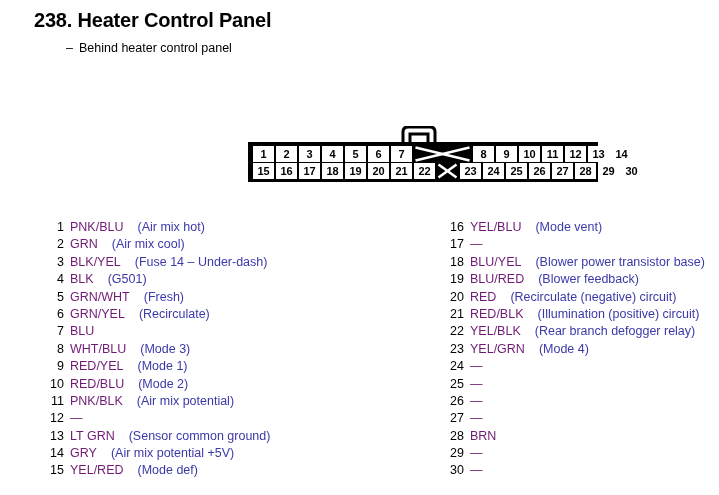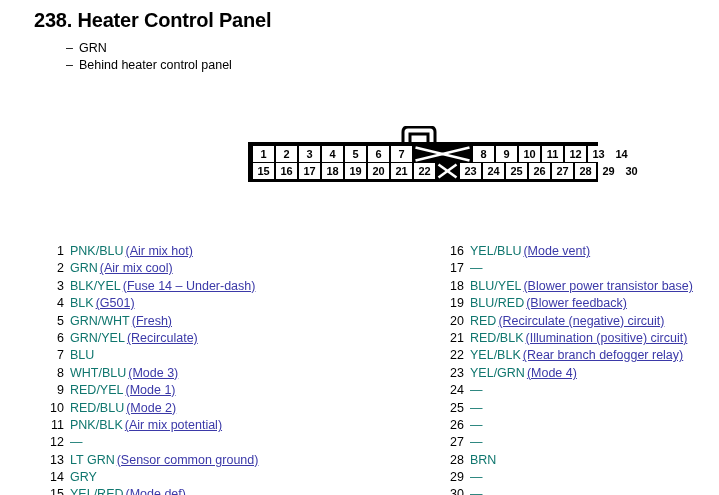--- a/index.html
+++ b/index.html
@@ -128,41 +128,38 @@
   .pin-num {
     width: 17px;
     text-align: right;
     font-size: 12.5px;
     color: #000000;
     flex: 0 0 auto;
   }
   .pin-wire {
     margin-left: 6px;
     font-size: 12.5px;
-    color: #0f766e;
-    flex: 0 0 auto;
-    margin-top: 24px;
+    color: #701a75;
+    flex: 0 0 auto;
   }
   .pin-desc {
-    margin-left: 2px;
+    margin-left: 14px;
     font-size: 12.5px;
     color: #3b39a8;
     flex: 0 0 auto;
-    text-decoration: underline;
   }
   .pin-desc:empty { display: none; }
   .pin-wire:empty { display: none; }
 </style>
 </head>
 <body>
 
 <div id="page-title">238. Heater Control Panel</div>
 
 <div id="notes-list">
-    <div class="note-line"><span class="note-dash">–</span><span>GRN</span></div>
     <div class="note-line"><span class="note-dash">–</span><span>Behind heater control panel</span></div>
   </div>
 
 <div id="connector-diagram">
 
   <div id="connector-latch">
     <svg viewBox="0 0 38 17" preserveAspectRatio="none" aria-hidden="true">
       <path d="M3 17 L3 6 Q3 1 8 1 L30 1 Q35 1 35 6 L35 17" fill="none" stroke="#000000" stroke-width="3"></path>
       <path d="M10 17 L10 8 L28 8 L28 17" fill="none" stroke="#000000" stroke-width="3"></path>
     </svg>
@@ -281,20 +278,21 @@
         <span class="pin-wire">—</span>
       </div>
       <div class="legend-row">
         <span class="pin-num">13</span>
         <span class="pin-wire">LT GRN</span>
         <span class="pin-desc">(Sensor common ground)</span>
       </div>
       <div class="legend-row">
         <span class="pin-num">14</span>
         <span class="pin-wire">GRY</span>
+        <span class="pin-desc">(Air mix potential +5V)</span>
       </div>
       <div class="legend-row">
         <span class="pin-num">15</span>
         <span class="pin-wire">YEL/RED</span>
         <span class="pin-desc">(Mode def)</span>
       </div>
     </div>
   <div class="legend-col" id="legend-col-right">
       <div class="legend-row">
         <span class="pin-num">16</span>

